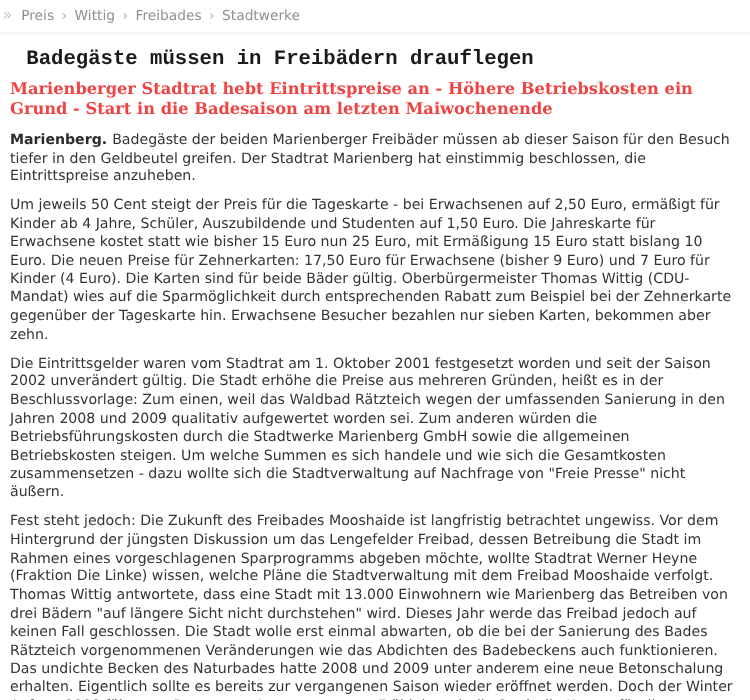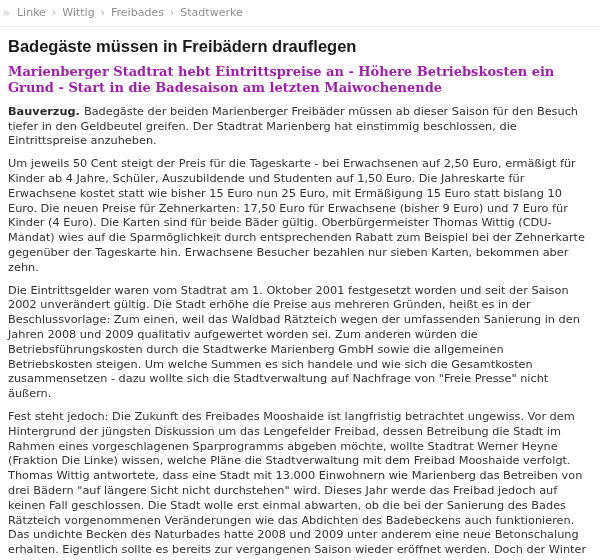--- a/index.html
+++ b/index.html
@@ -30,71 +30,72 @@
   }
   .crumb {
     color: #8f8f8f;
     text-decoration: none;
     cursor: pointer;
   }
   .crumb-sep { color: #aaaaaa; }
   
   .article { padding: 0 10px 0 8px; }
   .article-title {
-    font-family: Liberation Sans, sans-serif;
+    font-family: Liberation Mono, monospace;
     font-weight: bold;
     font-size: 16.5px;
     line-height: 1.2;
     color: #1b1b1b;
     margin-top: 10px;
     margin-bottom: 7px;
+    margin-left: 13px;
   }
   .article-subtitle {
     font-family: "DejaVu Serif", "Liberation Serif", serif;
     font-weight: bold;
     font-size: 13px;
     line-height: 16.5px;
-    color: #a21caf;
+    color: #ef4444;
     margin-bottom: 8px;
     max-width: 584px;
   }
   .body-text p {
     font-size: 11.3px;
     line-height: 14.8px;
     color: #333333;
     margin-bottom: 8px;
     max-width: 584px;
     text-align: left;
   }
   .lead { font-weight: bold; margin-right: 4px; color: #2b2b2b; }
 </style>
 </head>
 <body>
 
 <div class="page">
 
   <nav class="breadcrumb">
     <span class="crumb-arrow">»</span>
-    <a class="crumb">Linke</a>
+    <a class="crumb">Preis</a>
     <span class="crumb-sep">›</span>
     <a class="crumb">Wittig</a>
     <span class="crumb-sep">›</span>
     <a class="crumb">Freibades</a>
     <span class="crumb-sep">›</span>
     <a class="crumb">Stadtwerke</a>
   </nav>
 
   <article class="article">
     <h1 class="article-title">Badegäste müssen in Freibädern drauflegen</h1>
 
     <h2 class="article-subtitle">Marienberger Stadtrat hebt Eintrittspreise an - Höhere Betriebskosten ein Grund - Start in die Badesaison am letzten Maiwochenende</h2>
 
     <div class="body-text">
       <p>
-        <strong class="lead">Bauverzug.</strong><span>Badegäste der beiden Marienberger Freibäder müssen ab dieser Saison für den Besuch tiefer in den Geldbeutel greifen. Der Stadtrat Marienberg hat einstimmig beschlossen, die Eintrittspreise anzuheben.</span>
+        <strong class="lead">Marienberg.</strong><span>Badegäste der beiden Marienberger Freibäder müssen ab dieser Saison für den Besuch tiefer in den Geldbeutel greifen. Der Stadtrat Marienberg hat einstimmig beschlossen, die Eintrittspreise anzuheben.</span>
       </p>
       <p>Um jeweils 50 Cent steigt der Preis für die Tageskarte - bei Erwachsenen auf 2,50 Euro, ermäßigt für Kinder ab 4 Jahre, Schüler, Auszubildende und Studenten auf 1,50 Euro. Die Jahreskarte für Erwachsene kostet statt wie bisher 15 Euro nun 25 Euro, mit Ermäßigung 15 Euro statt bislang 10 Euro. Die neuen Preise für Zehnerkarten: 17,50 Euro für Erwachsene (bisher 9 Euro) und 7 Euro für Kinder (4 Euro). Die Karten sind für beide Bäder gültig. Oberbürgermeister Thomas Wittig (CDU-Mandat) wies auf die Sparmöglichkeit durch entsprechenden Rabatt zum Beispiel bei der Zehnerkarte gegenüber der Tageskarte hin. Erwachsene Besucher bezahlen nur sieben Karten, bekommen aber zehn.</p>
       <p>Die Eintrittsgelder waren vom Stadtrat am 1. Oktober 2001 festgesetzt worden und seit der Saison 2002 unverändert gültig. Die Stadt erhöhe die Preise aus mehreren Gründen, heißt es in der Beschlussvorlage: Zum einen, weil das Waldbad Rätzteich wegen der umfassenden Sanierung in den Jahren 2008 und 2009 qualitativ aufgewertet worden sei. Zum anderen würden die Betriebsführungskosten durch die Stadtwerke Marienberg GmbH sowie die allgemeinen Betriebskosten steigen. Um welche Summen es sich handele und wie sich die Gesamtkosten zusammensetzen - dazu wollte sich die Stadtverwaltung auf Nachfrage von "Freie Presse" nicht äußern.</p>
       <p>Fest steht jedoch: Die Zukunft des Freibades Mooshaide ist langfristig betrachtet ungewiss. Vor dem Hintergrund der jüngsten Diskussion um das Lengefelder Freibad, dessen Betreibung die Stadt im Rahmen eines vorgeschlagenen Sparprogramms abgeben möchte, wollte Stadtrat Werner Heyne (Fraktion Die Linke) wissen, welche Pläne die Stadtverwaltung mit dem Freibad Mooshaide verfolgt. Thomas Wittig antwortete, dass eine Stadt mit 13.000 Einwohnern wie Marienberg das Betreiben von drei Bädern "auf längere Sicht nicht durchstehen" wird. Dieses Jahr werde das Freibad jedoch auf keinen Fall geschlossen. Die Stadt wolle erst einmal abwarten, ob die bei der Sanierung des Bades Rätzteich vorgenommenen Veränderungen wie das Abdichten des Badebeckens auch funktionieren. Das undichte Becken des Naturbades hatte 2008 und 2009 unter anderem eine neue Betonschalung erhalten. Eigentlich sollte es bereits zur vergangenen Saison wieder eröffnet werden. Doch der Winter Anfang 2009 führte zu Bauverzug. Im vergangenen Frühjahr gab die Stadt die Kosten für die Sanierung mit 1,6 Millionen Euro an, wovon sie 260.000 Euro selbst trage. Der Oberbürgermeister stellte aber klar: In das Freibad Mooshaide wird nicht mehr investiert. Zugleich erinnerte er daran: Statt das Freibad zu sanieren, hatte die Stadt einst Geld draufgelegt und das Aqua Marien bauen lassen.</p>
     </div>
 
   </article>
 
 </div>
 

